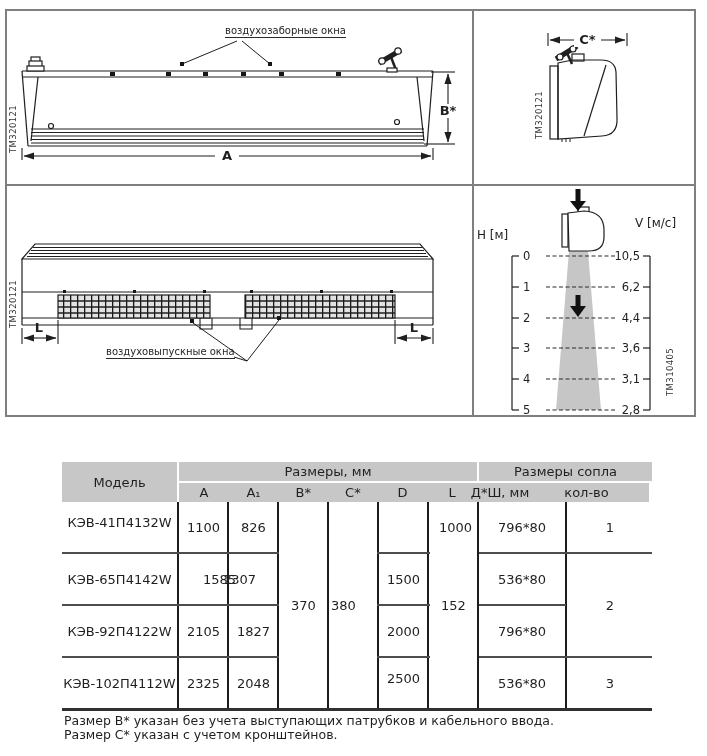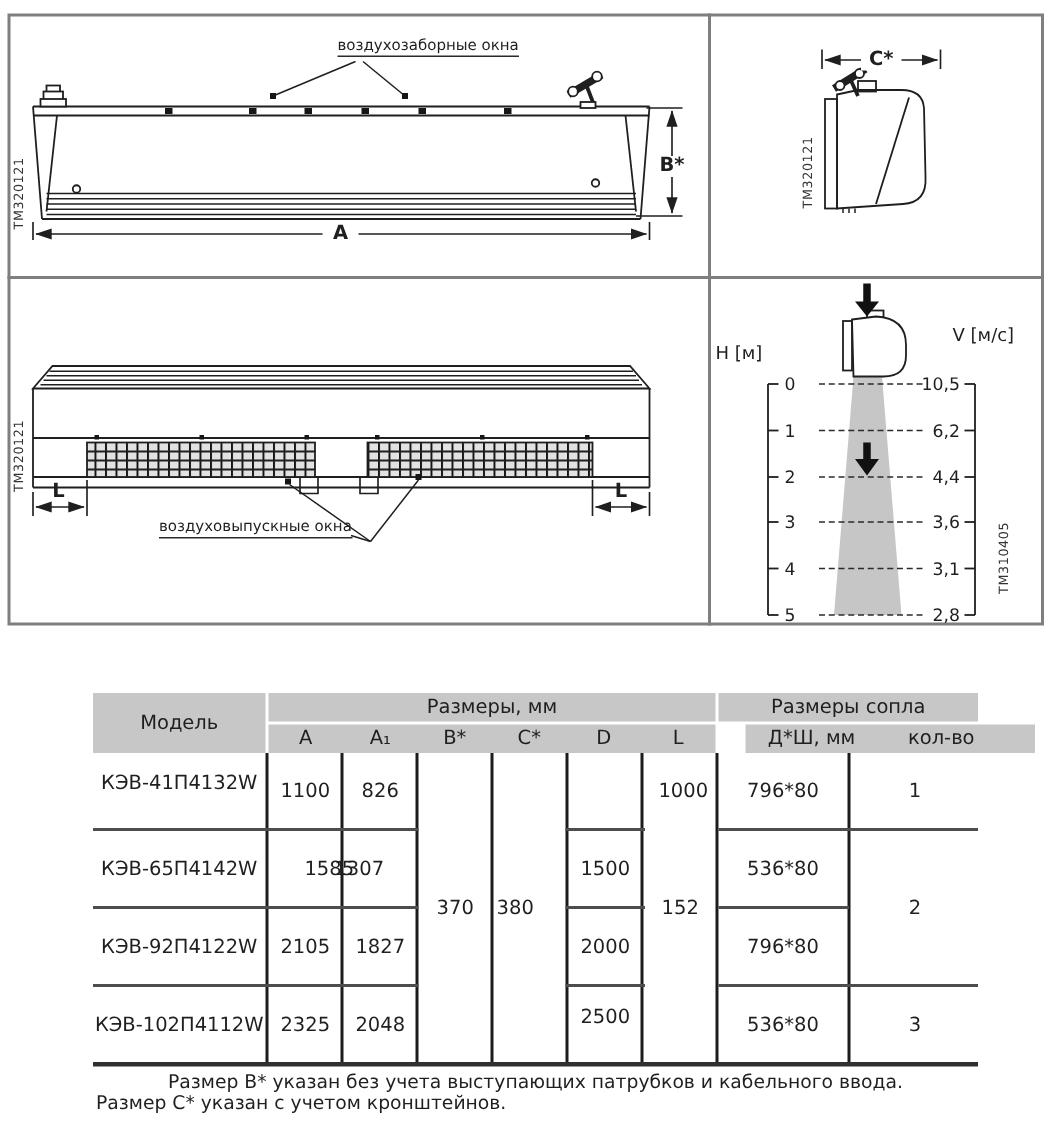--- a/index.html
+++ b/index.html
@@ -290,21 +290,21 @@
 <div class="hd" style="left:479px;top:462px;width:173px;height:19px;">Размеры сопла</div>
 
 <div class="subrow" style="left:179px;top:483px;width:298px;height:19px;">
   <div class="sc">A</div>
   <div class="sc">A₁</div>
   <div class="sc">B*</div>
   <div class="sc">C*</div>
   <div class="sc">D</div>
   <div class="sc">L</div>
 </div>
-<div class="subrow" style="left:497px;top:483px;width:193px;height:19px;">
+<div class="subrow" style="left:456px;top:483px;width:193px;height:19px;">
   <div class="scw" style="width:88px;">Д*Ш, мм</div>
   <div class="scw" style="width:85px;">кол-во</div>
 </div>
 
 <div class="vline" style="left:177px;"></div>
 <div class="vline" style="left:227px;"></div>
 <div class="vline" style="left:277px;"></div>
 <div class="vline" style="left:327px;"></div>
 <div class="vline" style="left:377px;"></div>
 <div class="vline" style="left:427px;"></div>
@@ -349,14 +349,14 @@
 <div class="cellv" style="left:230px;top:658px;width:47px;height:50px;">2048</div>
 <div class="cellv" style="left:380px;top:658px;width:47px;height:40px;">2500</div>
 <div class="cellv" style="left:480px;top:658px;width:84px;height:50px;">536*80</div>
 <div class="cellv" style="left:568px;top:658px;width:84px;height:50px;">3</div>
 
 <div class="cellv" style="left:280px;top:502px;width:47px;height:206px;">370</div>
 <div class="cellv" style="left:330px;top:502px;width:27px;height:206px;">380</div>
 <div class="cellv" style="left:430px;top:502px;width:47px;height:206px;">152</div>
 <div class="cellv" style="left:568px;top:554px;width:84px;height:102px;">2</div>
 
-<div class="fnote" style="left:64px;top:713px;margin-left:48px;">Размер B* указан без учета выступающих патрубков и кабельного ввода.</div>
+<div class="fnote" style="left:64px;top:713px;">Размер B* указан без учета выступающих патрубков и кабельного ввода.</div>
 <div class="fnote" style="left:64px;top:727px;">Размер C* указан с учетом кронштейнов.</div>
 
 </body></html>

